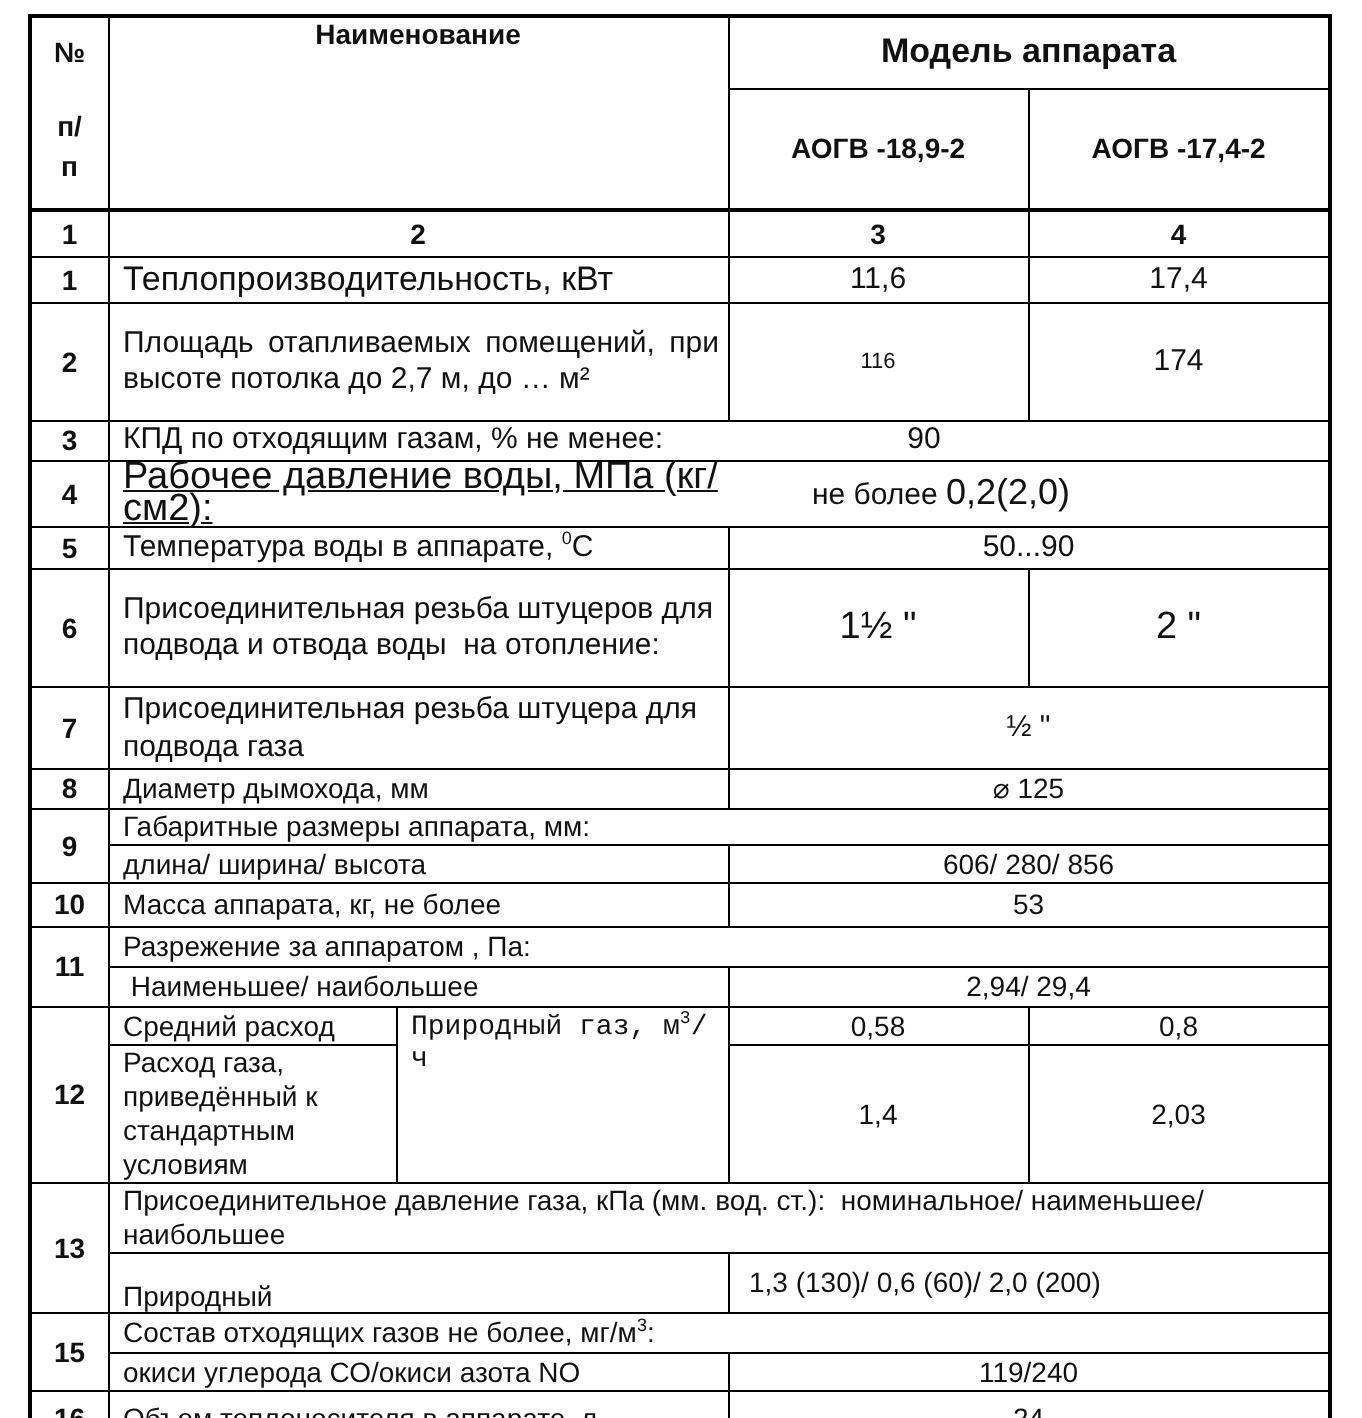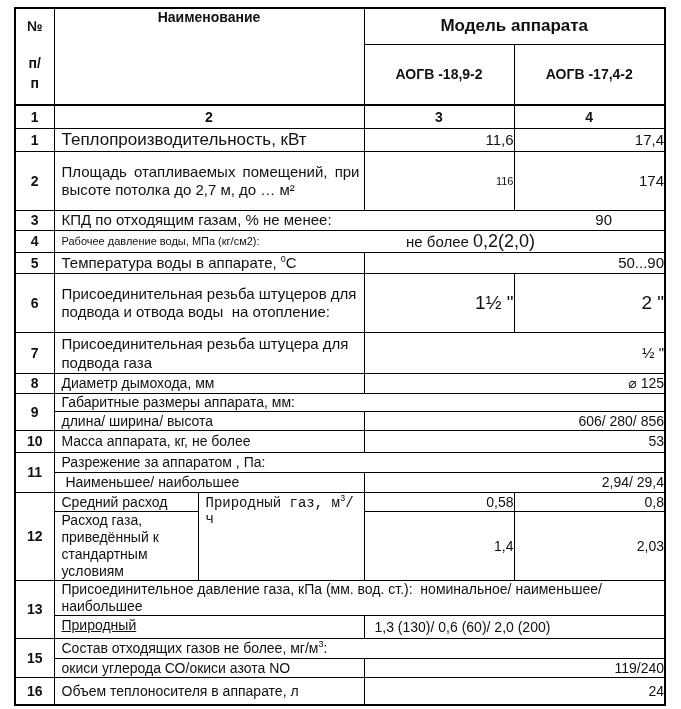--- a/index.html
+++ b/index.html
@@ -8,21 +8,21 @@
   table.spec { position: absolute; left: 14px; top: 7px; width: 650px;
                border-collapse: collapse; table-layout: fixed;
                border: 2px solid #000; }
   table.spec td { border: 1px solid #000; padding: 0 0 0 0; vertical-align: middle;
                   font-size: 14px; line-height: 16px; }
   .num { text-align: center; font-weight: bold; font-size: 14px; }
   .hdr { font-weight: bold; text-align: center; font-size: 16px; }
   .hdr-model { font-weight: bold; text-align: center; font-size: 15px; }
   .colnum { font-weight: bold; text-align: center; font-size: 17px; }
   .name { padding-left: 7px !important; padding-right: 4px !important; }
-  .val { text-align: right; }
+  .val { text-align: center; }
   .big { font-size: 17px; }
   .thick-b { border-bottom: 2px solid #000 !important; }
   .justify { text-align: justify; text-align-last: left; }
   sup { font-size: 9px; line-height: 0; vertical-align: super; }
 </style>
 </head>
 <body>
 
 <table class="spec">
   <colgroup>
@@ -74,21 +74,21 @@
   <tr style="height:20px">
     <td class="num">3</td>
     <td class="name" colspan="2" style="font-size:15px; border-right:none;">КПД по отходящим газам, % не менее:</td>
     <td colspan="2" class="val" style="border-left:none; font-size:15px;">
       <span style="position:relative; left:-52px;">90</span>
     </td>
   </tr>
 
   <tr style="height:22px">
     <td class="num">4</td>
-    <td class="name" colspan="2" style="font-size:11px; border-right:none;">Рабочее давление воды, МПа (кг/см2):</td>
+    <td class="name" colspan="2" style="font-size:19px; border-right:none;text-decoration:underline;">Рабочее давление воды, МПа (кг/см2):</td>
     <td colspan="2" style="border-left:none; font-size:15px; padding-left:42px;">
       <span>не более </span><span class="big" style="font-size:18px;">0,2(2,0)</span>
     </td>
   </tr>
 
   <tr style="height:21px">
     <td class="num">5</td>
     <td class="name" colspan="2" style="font-size:15px;">
       <span>Температура воды в аппарате, </span><sup>0</sup><span>С</span>
     </td>
@@ -151,21 +151,21 @@
     <td class="name" style="line-height:17px;">Расход газа, приведённый к стандартным условиям</td>
     <td class="val">1,4</td>
     <td class="val">2,03</td>
   </tr>
 
   <tr style="height:35px">
     <td class="num" rowspan="2">13</td>
     <td class="name" colspan="4" style="line-height:17px; white-space:pre-wrap;">Присоединительное давление газа, кПа (мм. вод. ст.):  номинальное/ наименьшее/ наибольшее</td>
   </tr>
   <tr style="height:23px">
-    <td class="name" colspan="2" style="vertical-align:top; padding-top:1px;text-decoration:underline;">Природный</td>
+    <td class="name" colspan="2" style="vertical-align:top; padding-top:13px;">Природный</td>
     <td colspan="2" style="padding-left:10px;">1,3 (130)/ 0,6 (60)/ 2,0 (200)</td>
   </tr>
 
   <tr style="height:20px">
     <td class="num" rowspan="2">15</td>
     <td class="name" colspan="4">
       <span>Состав отходящих газов не более, мг/м</span><sup>3</sup><span>:</span>
     </td>
   </tr>
   <tr style="height:19px">

